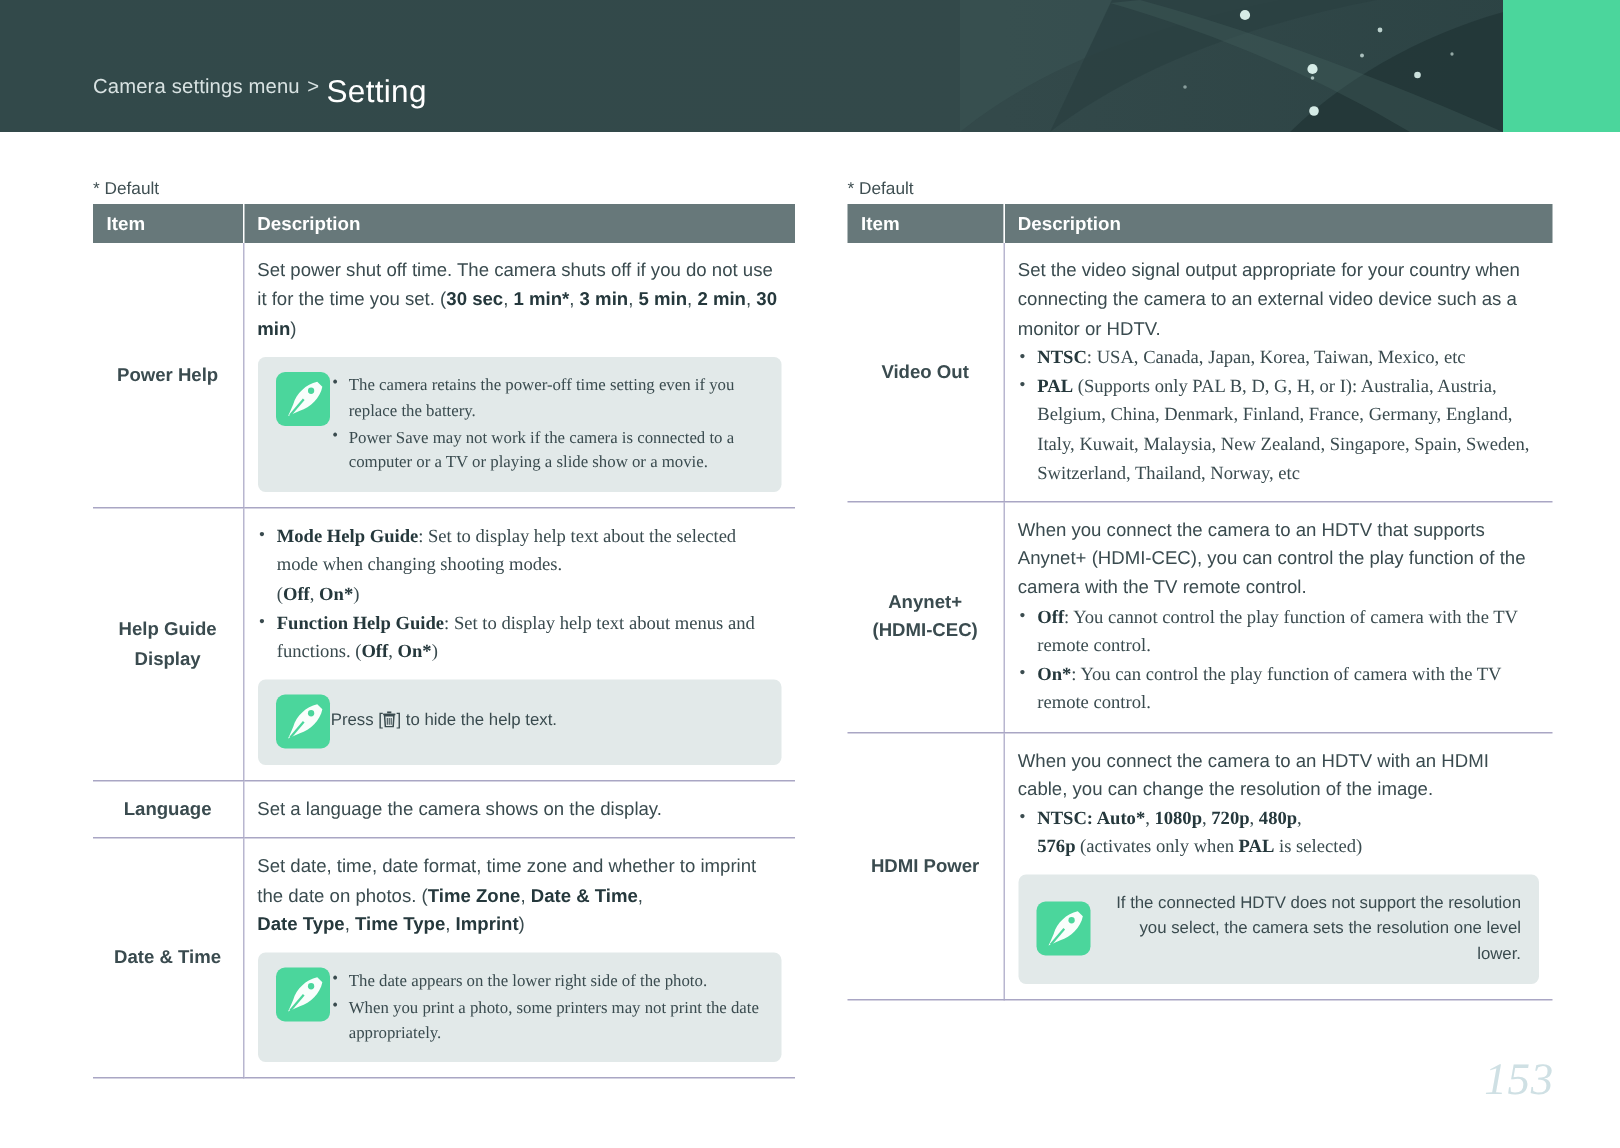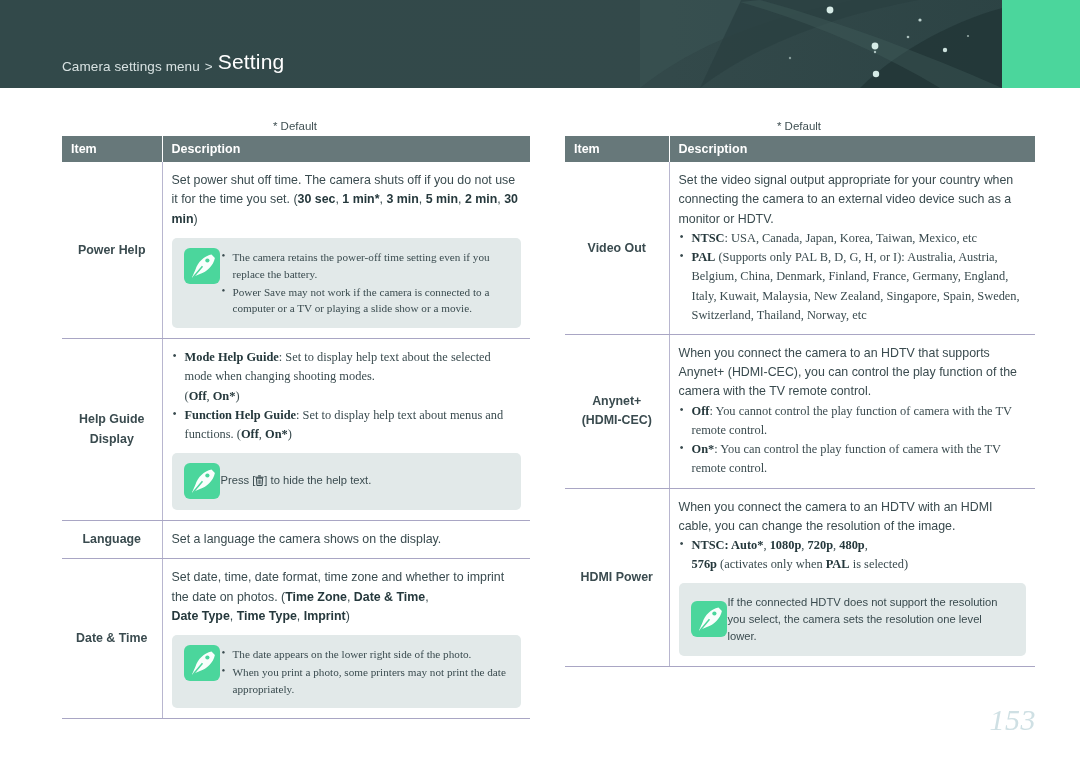--- a/index.html
+++ b/index.html
@@ -18,40 +18,40 @@
     background: #32494a;
     overflow: hidden;
   }
   .banner-deco { position: absolute; inset: 0; }
   .banner-green {
     position: absolute; right: 0; top: 0; width: 78px; height: 88px;
     background: #4bd69c;
   }
   .banner-title-wrap {
     position: absolute; left: 62px; top: 50px;
-    display: flex; align-items: flex-end; gap: 5px;
+    display: flex; align-items: flex-start; gap: 5px;
     color: #eef3f3;
   }
   .banner-crumb {
     font-size: 13.5px; color: #d8e2e2; letter-spacing: .1px;
     white-space: nowrap;
   }
   .banner-sep { font-size: 13.5px; color: #d8e2e2; }
   .banner-page {
     font-size: 21px; color: #ffffff; font-weight: 400; letter-spacing: .2px;
     white-space: nowrap;
   }
 
   
   .col { position: absolute; top: 120px; }
   .col-left  { left: 62px;  width: 468px; }
   .col-right { left: 565px; width: 470px; }
 
   .default-note {
-    text-align: center; font-size: 11.5px; color: #3f4f52;
+    text-align: left; font-size: 11.5px; color: #3f4f52;
     padding-bottom: 4px; padding-right: 2px;
   }
 
   
   table.spec {
     width: 100%; border-collapse: collapse; table-layout: fixed;
   }
   table.spec thead th {
     background: #67787a; color: #ffffff;
     font-size: 12.5px; font-weight: 700; text-align: left;
@@ -86,21 +86,21 @@
     color: #3a4b4f; font-size: 12px;
   }
 
   
   .notebox {
     margin-top: 9px; margin-bottom: 1px;
     background: #e2e9e9; border-radius: 5px;
     display: flex; align-items: flex-start; gap: 1px;
     padding: 10px 12px 11px 12px;
   }
-  .notebox.compact { align-items: center; }
+  .notebox.compact { align-items: center; text-align: right; }
   .note-icon {
     flex: 0 0 auto; width: 36px; height: 36px; border-radius: 6px;
     background: #4bd69c; position: relative; overflow: hidden;
   }
   .note-icon svg { position: absolute; left: 0; top: 0; }
   .note-body {
     font-size: 11.2px; color: #3a4b4f; line-height: 1.5; padding-top: 1px;
   }
   .note-body ul.bul > li::before { top: -2px; font-size: 11px; }
   .note-body ul.bul > li { padding-left: 12px; }

